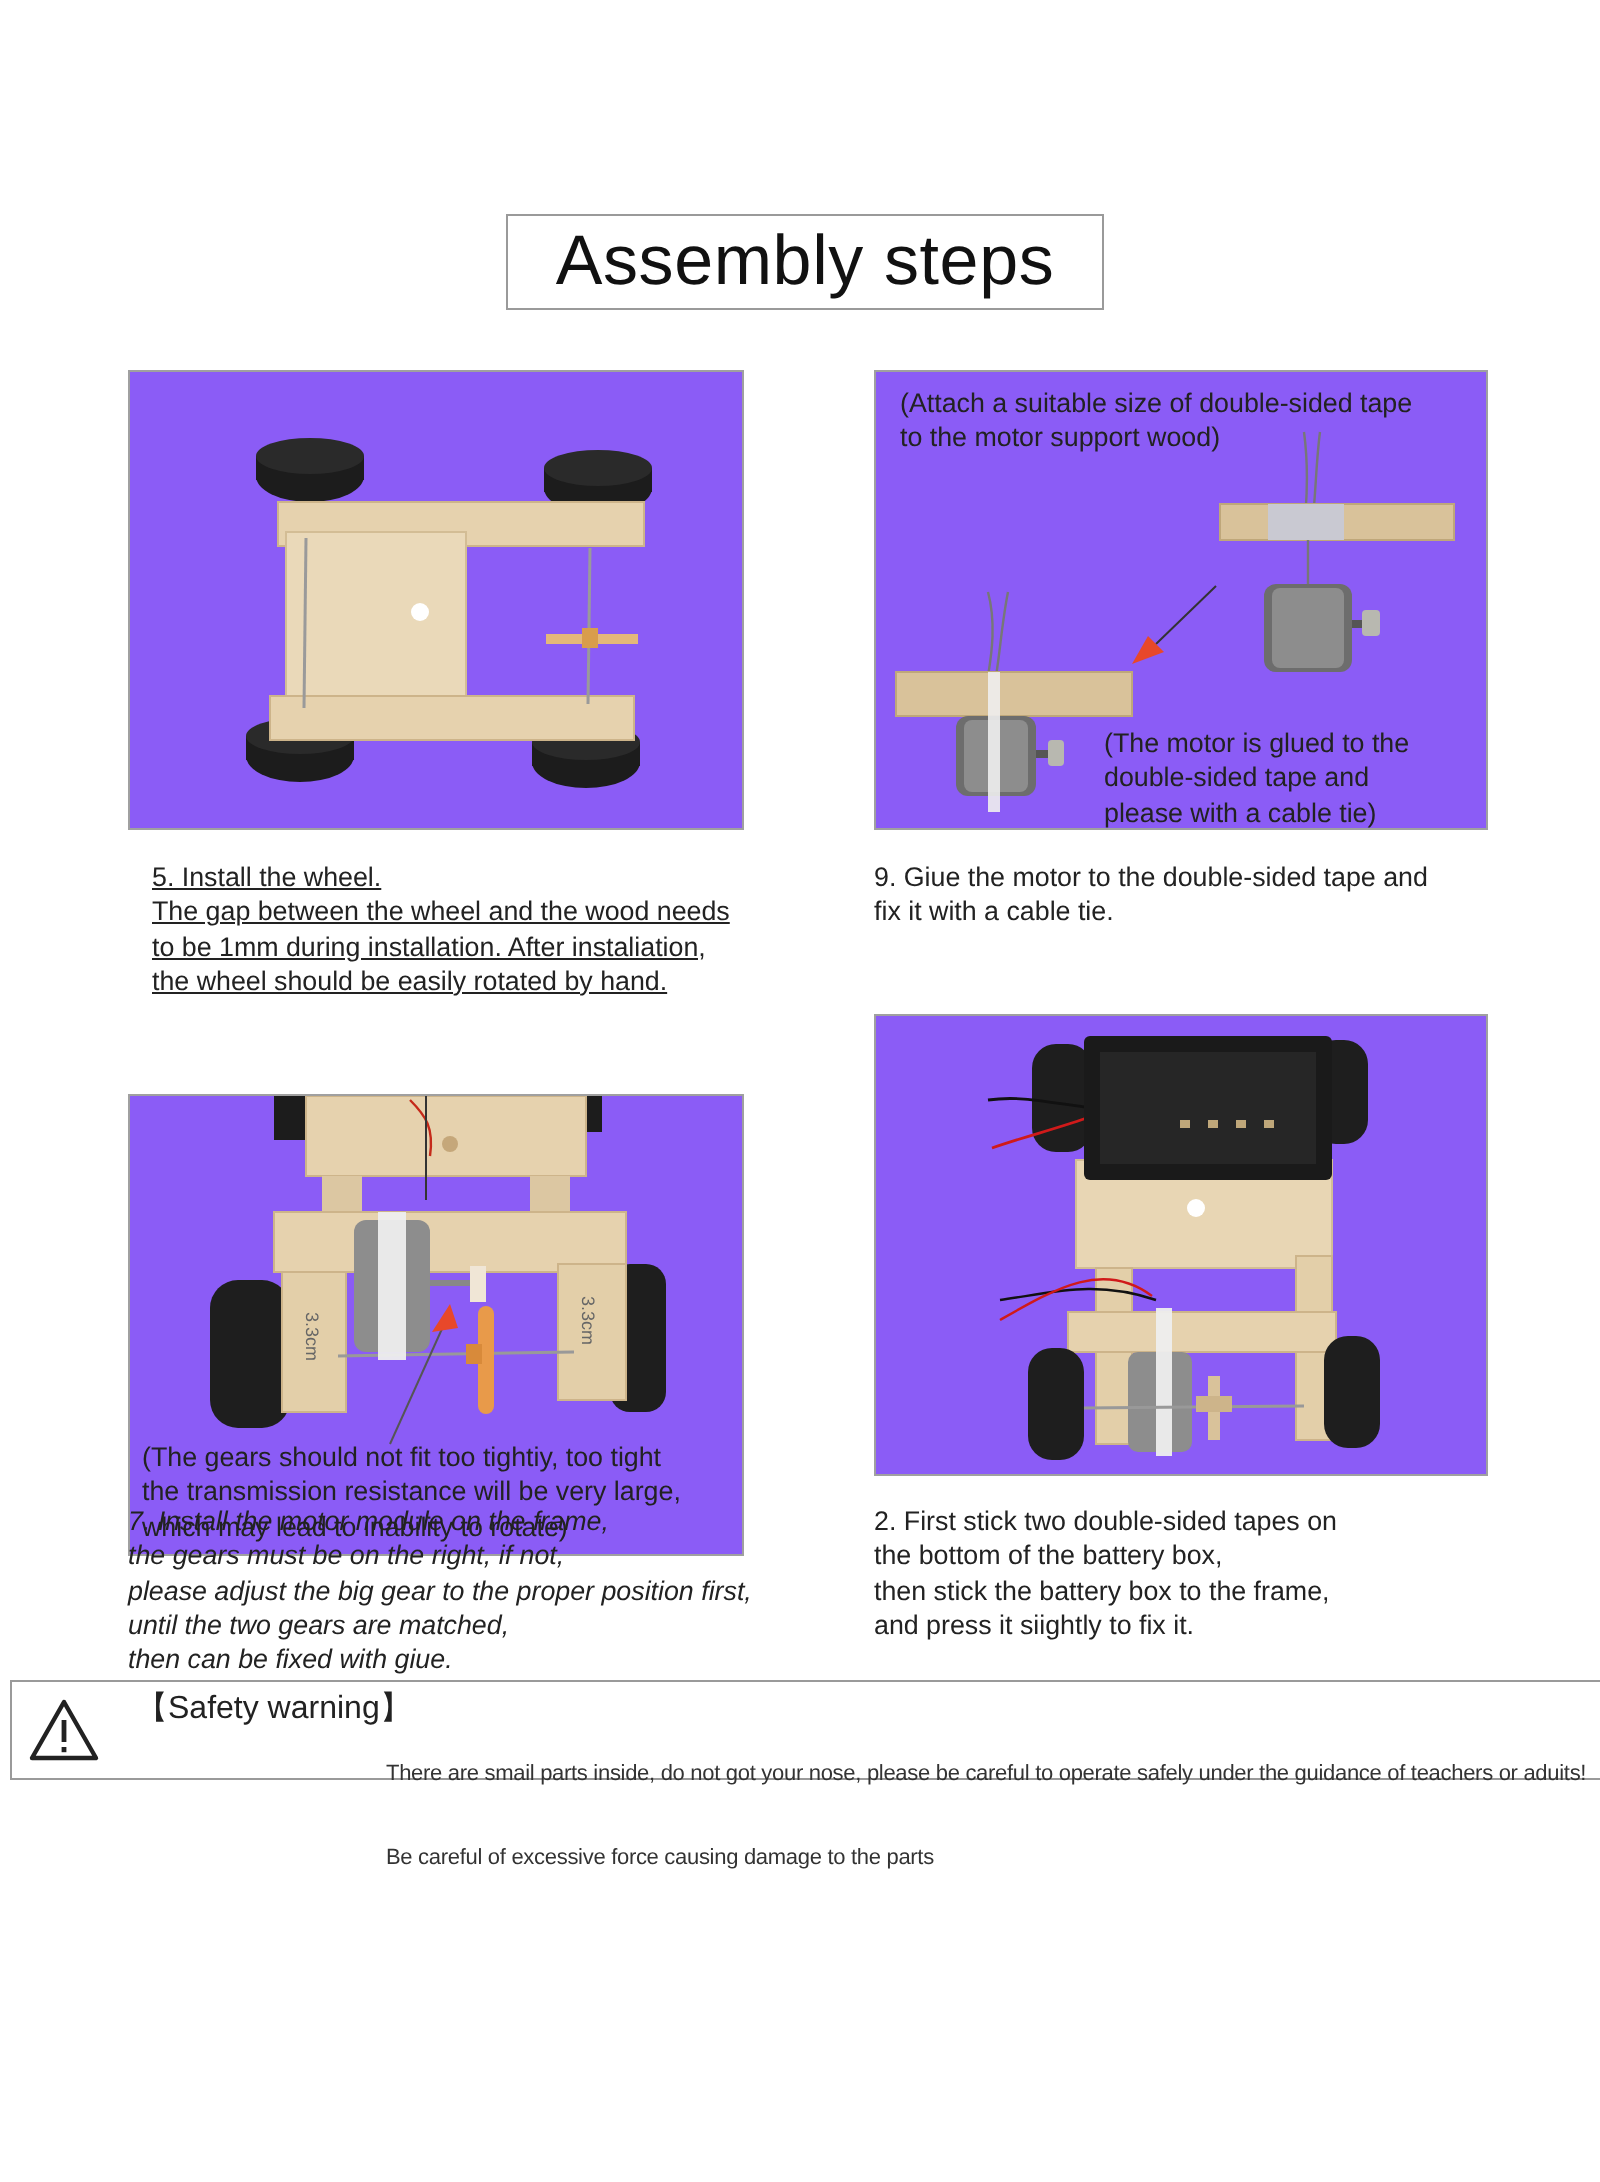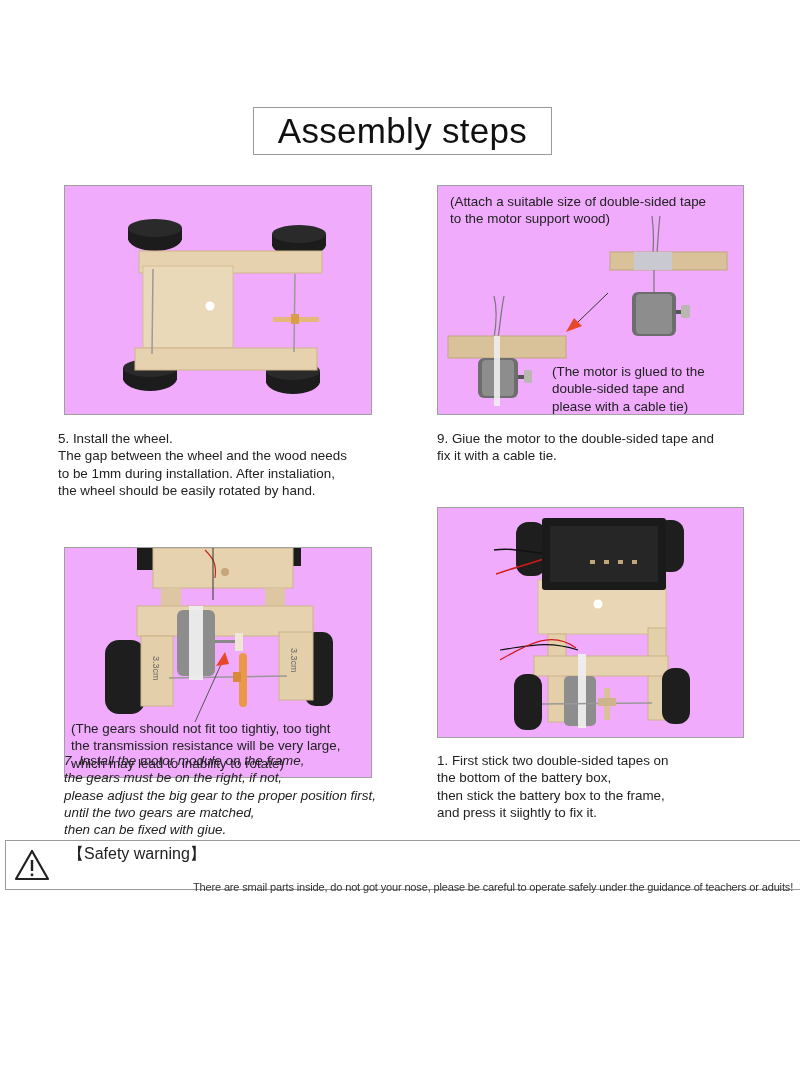--- a/index.html
+++ b/index.html
@@ -6,21 +6,21 @@
     html, body { width: 800px; height: 1091px; background: #ffffff; }
     body { position: relative; font-family: "Liberation Sans", sans-serif; color: #1e1e1e; overflow: hidden; }
 
     .title-box {
       position: absolute; left: 253px; top: 107px; width: 299px; height: 48px;
       border: 1.5px solid #9a9a9a; display: flex; align-items: center; justify-content: center;
       font-size: 35px; color: #111; letter-spacing: 0.3px;
     }
 
     .panel {
-      position: absolute; border: 1.5px solid #a0a0a0; background: #f0abfc; overflow: hidden;
+      position: absolute; border: 1.5px solid #a0a0a0; background: #8b5cf6; overflow: hidden;
     }
     .p1 { left: 64px; top: 185px; width: 308px; height: 230px; }
     .p2 { left: 437px; top: 185px; width: 307px; height: 230px; }
     .p3 { left: 64px; top: 507px; width: 308px; height: 231px; margin-top: 40px; }
     .p4 { left: 437px; top: 507px; width: 307px; height: 231px; }
     .panel svg { position: absolute; left: 0; top: 0; }
 
     .caption {
       position: absolute; font-size: 13.4px; line-height: 17.3px; color: #222; white-space: pre;
     }
@@ -186,39 +186,40 @@
     <rect x="224" y="160" width="28" height="56" rx="12" fill="#1e1e1e"></rect>
 
     <rect x="126" y="168" width="32" height="50" rx="5" fill="#8d8d8d"></rect>
     <rect x="140" y="146" width="8" height="74" fill="#eeeeee" opacity="0.95"></rect>
     <line x1="104" y1="196" x2="214" y2="195" stroke="#999" stroke-width="1.5"></line>
     <rect x="166" y="180" width="6" height="32" fill="#d9c29a"></rect>
     <rect x="160" y="190" width="18" height="8" fill="#cdb48a"></rect>
   </svg>
 </div>
 
-<div class="caption" style="left:58px; top:430px;">5. Install the wheel.
+<div class="caption" style="left:76px; top:430px;text-decoration:underline;">5. Install the wheel.
 The gap between the wheel and the wood needs
 to be 1mm during installation. After instaliation,
 the wheel should be easily rotated by hand.</div>
 <div class="caption" style="left:437px; top:430px;">9. Giue the motor to the double-sided tape and
 fix it with a cable tie.</div>
 <div class="caption" style="left:64px; top:752px;font-style:italic;">7. Install the motor module on the frame,
 the gears must be on the right, if not,
 please adjust the big gear to the proper position first,
 until the two gears are matched,
 then can be fixed with giue.</div>
-<div class="caption" style="left:437px; top:752px;">1. First stick two double-sided tapes on
+<div class="caption" style="left:437px; top:752px;">2. First stick two double-sided tapes on
 the bottom of the battery box,
 then stick the battery box to the frame,
 and press it siightly to fix it.</div>
 
 <div class="warning-box">
   <svg class="warn-icon" viewBox="0 0 36 32">
     <polygon points="18,2 34,30 2,30" fill="none" stroke="#222" stroke-width="2.2" stroke-linejoin="round"></polygon>
     <rect x="16.8" y="11" width="2.4" height="11" fill="#222"></rect>
     <rect x="16.8" y="24.5" width="2.4" height="2.6" fill="#222"></rect>
   </svg>
   <div class="warn-label">【Safety warning】</div>
   <div class="warn-text">
     <div>There are smail parts inside, do not got your nose, please be careful to operate safely under the guidance of teachers or aduits!</div>
+    <div>Be careful of excessive force causing damage to the parts</div>
   </div>
 </div>
 
 </body></html>

